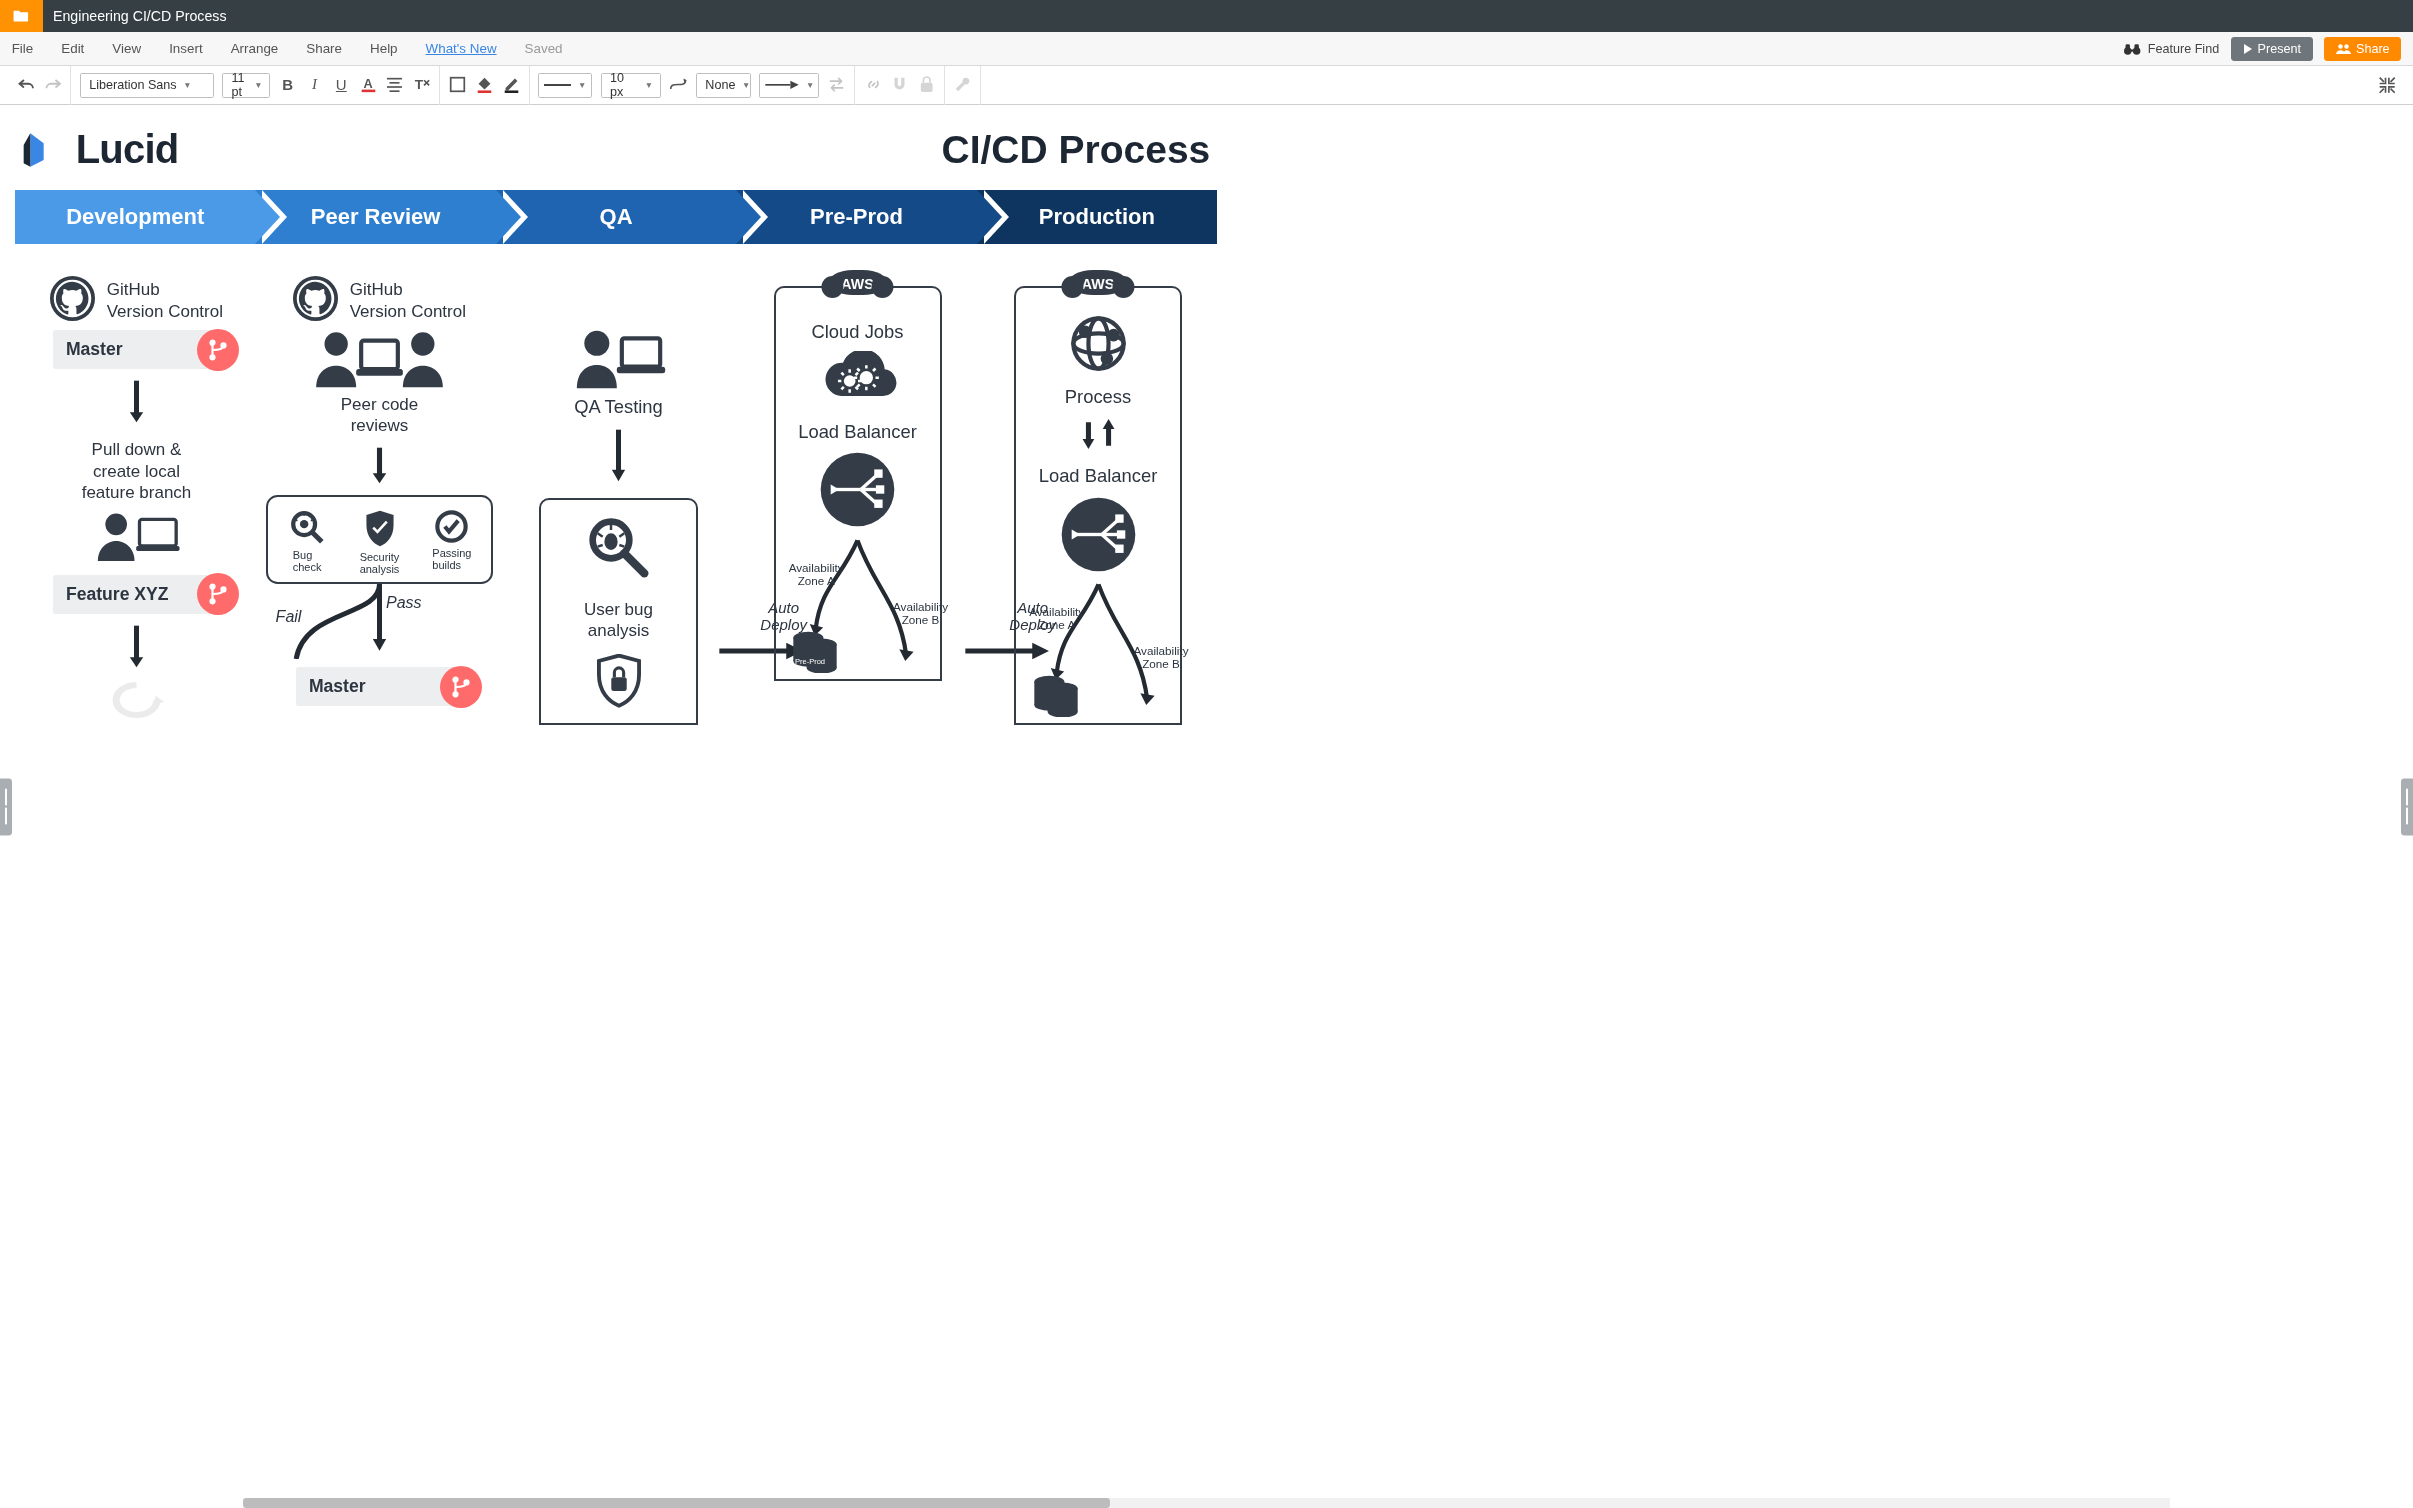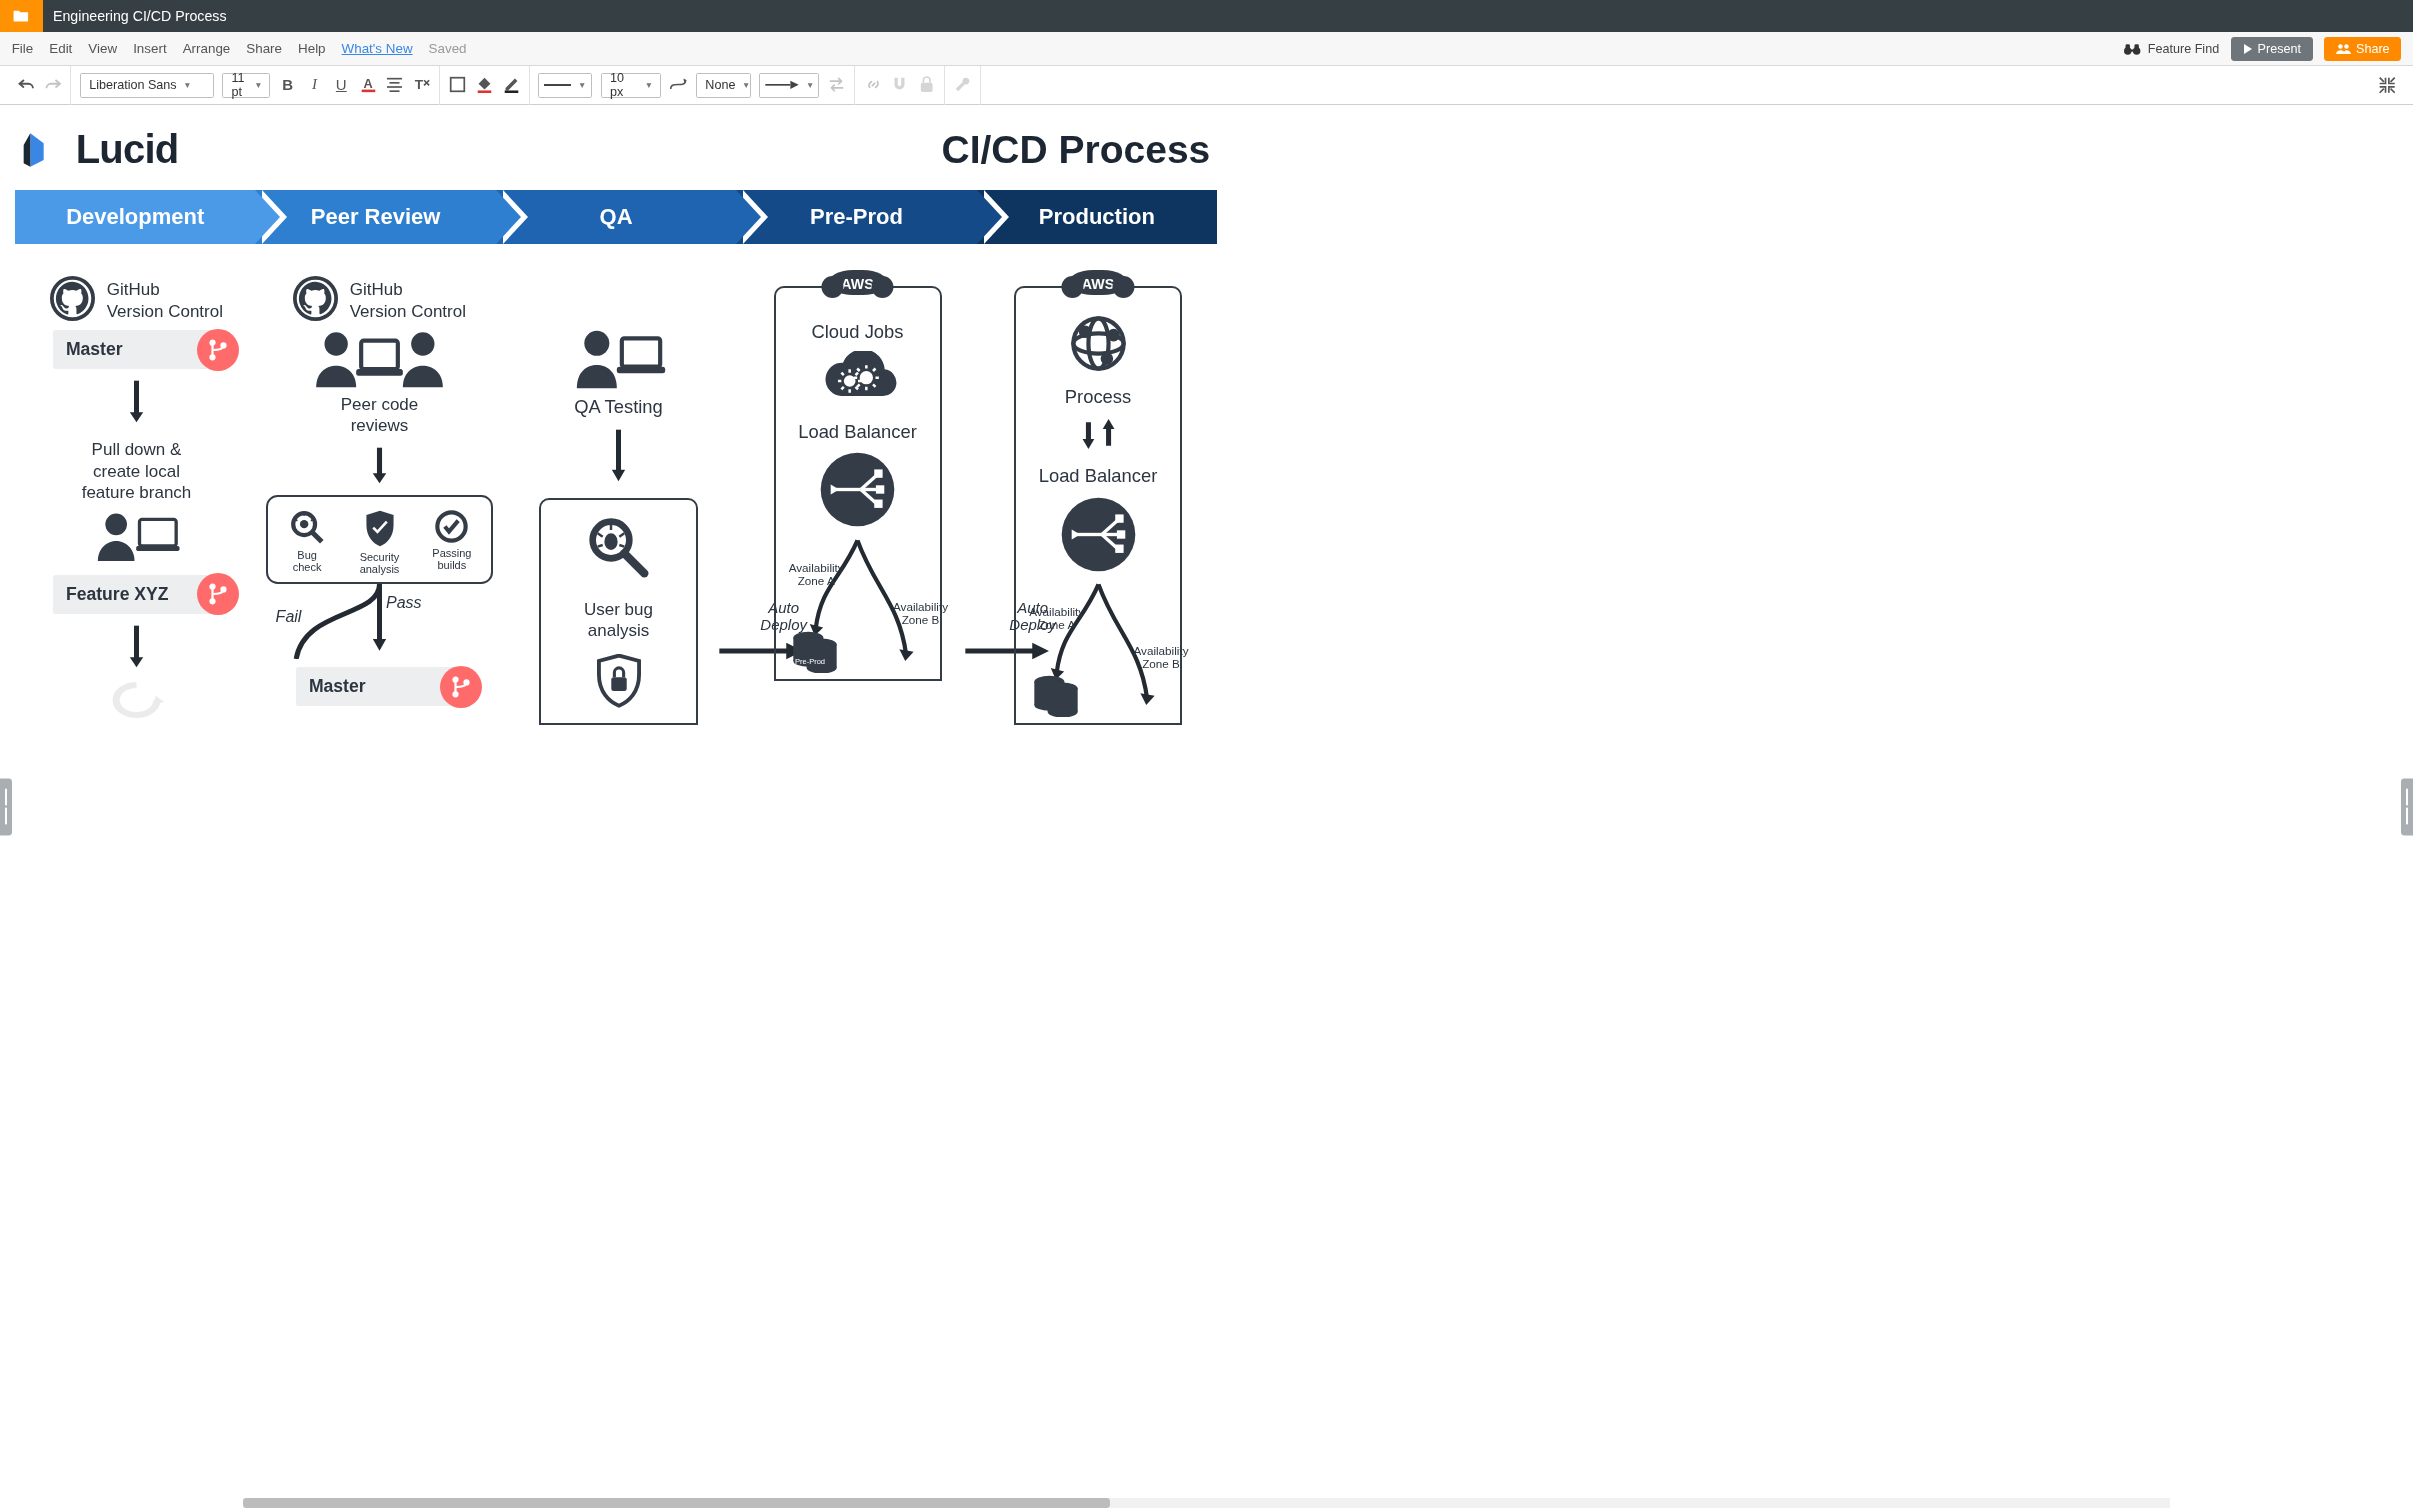--- a/index.html
+++ b/index.html
@@ -11,21 +11,21 @@
     height: 32px; background:#363f44; display:flex; align-items:center; color:#fff;
     font-size:14.2px; font-weight:400;
   }
   .folder-tile { width:43px; height:32px; background:#fe9203; display:flex; align-items:center; justify-content:center; }
   .folder-tile svg { width:18.4px; height:18.4px; }
   .doc-title { padding-left:10px; }
 
   
   .menubar {
     height: 34px; background:#f7f7f7; border-bottom:0.8px solid #d8d8d8; display:flex;
-    align-items:center; padding:0 11.7px; font-size:13.4px; color:#555; gap:16px;
+    align-items:center; padding:0 11.7px; font-size:13.4px; color:#555; gap:28px;
   }
   .menubar .menu-item { cursor:default; }
   .menubar .whatsnew { color:#3a86e4; text-decoration:underline; }
   .menubar .saved { color:#9a9a9a; }
   .menubar-right { margin-left:auto; display:flex; align-items:center; gap:11.7px; }
   .feature-find { display:flex; align-items:center; gap:6.7px; color:#444; font-size:12.6px; }
   .btn { border-radius:3.4px; padding:5px 11.7px; display:flex; align-items:center; gap:5px; font-size:12.6px; font-weight:500; cursor:pointer; }
   .btn-grey { background:#6f767b; color:#fff; }
   .btn-orange { background:#ff8a00; color:#fff; }
 
@@ -115,21 +115,21 @@
     display:flex; align-items:center; justify-content:center;
   }
 
   .arrow-down { margin:10px 0; }
 
   .rounded-box {
     border:2.5px solid #343d47; border-radius:11.7px; padding:11.7px 11.7px 6.7px 11.7px;
     display:flex; gap:18.4px; justify-content:center;
   }
   .rbox-item { display:flex; flex-direction:column; align-items:center; width:54px; }
-  .rbox-item .cap { font-size:11px; color:#2c3540; text-align:center; line-height:1.1; margin-top:3.4px; }
+  .rbox-item .cap { font-size:11px; color:#2c3540; line-height:1.1; margin-top:3.4px; }
 
   .qa-box {
     width:159px; border:2.5px solid #343d47; border-radius:10px 10px 0 0;
     padding:15px 8.4px 15px 8.4px; display:flex; flex-direction:column; align-items:center; gap:13.4px; margin-top:5px;
   }
 
   .aws-box {
     width:168px; border:2.5px solid #343d47; border-radius:10px 10px 0 0;
     padding:27px 5px 8.4px 5px; display:flex; flex-direction:column; align-items:center; gap:8.4px;
     position:relative; margin-top:5px;

